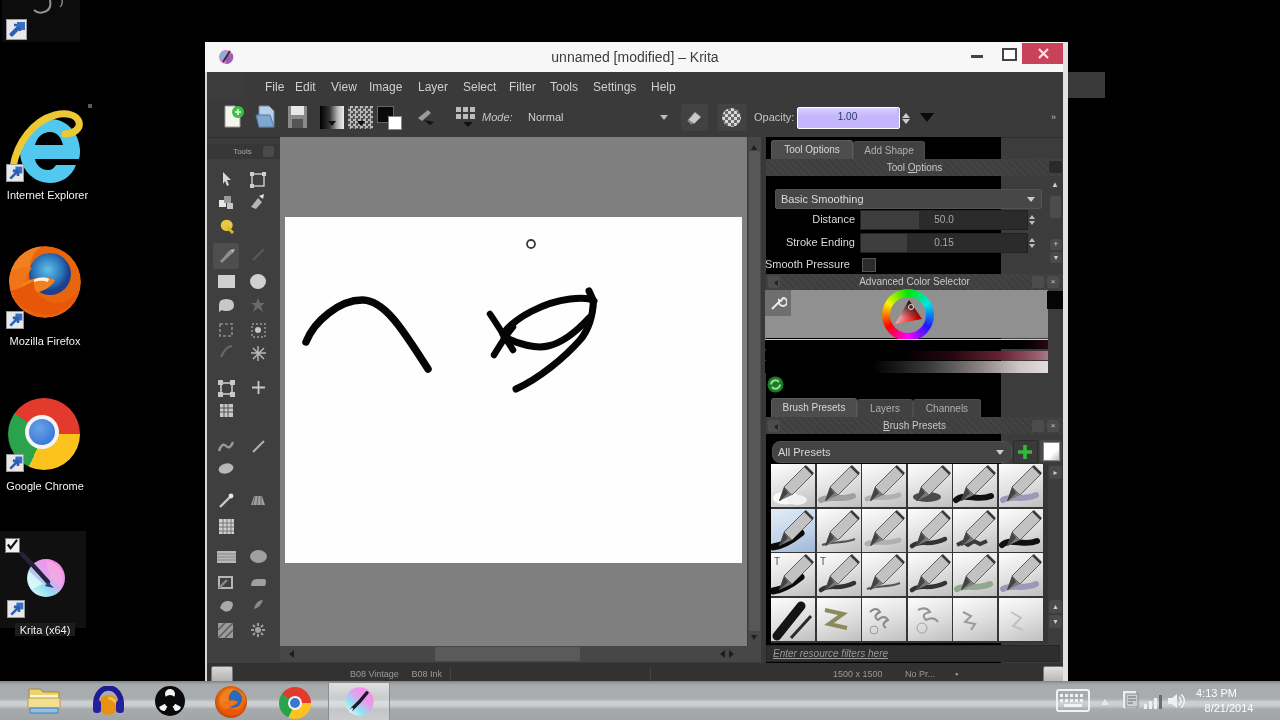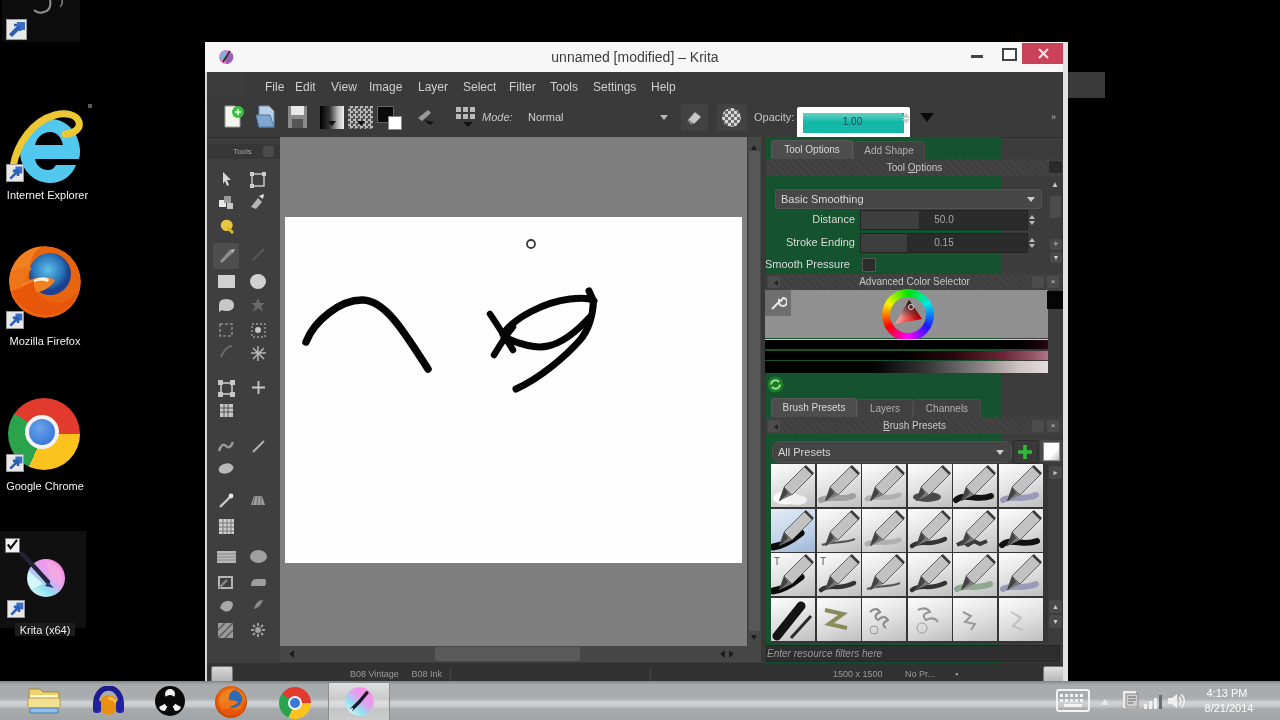--- a/index.html
+++ b/index.html
@@ -193,21 +193,21 @@
     <div class="abs" style="left:476px;top:6px;width:27px;height:27px;background:#424242;border-radius:2px;">
         <svg class="abs" style="left:4px;top:4px;" width="19" height="19" viewBox="0 0 19 19">
           <path d="M3 12 L10 4 L16 9 L9 16 Z" fill="#c9c9c9" stroke="#777"></path>
           <path d="M3 12 l4 4" stroke="#888" stroke-width="2"></path>
         </svg>
       </div>
     <div class="abs" style="left:512px;top:6px;width:30px;height:27px;background:#424242;border-radius:2px;">
         <div class="abs" style="left:5px;top:4px;width:19px;height:19px;border-radius:50%;background:repeating-conic-gradient(#d8d8d8 0 25%,#6a6a6a 0 50%) 0 0/6px 6px;"></div>
       </div>
     <div class="tbtxt" style="left:549px;top:13px;">Opacity:</div>
-    <div class="abs" style="left:592px;top:9px;width:101px;height:20px;background:#14b8a6;border:6px solid #ffffff;border-radius:2px;">
+    <div class="abs" style="left:592px;top:9px;width:101px;height:20px;background:#c4b5fd;border:1px solid #ffffff;border-radius:2px;">
       <div class="abs" style="left:0;top:0;width:99px;height:8px;background:linear-gradient(rgba(255,255,255,0.35),rgba(255,255,255,0.05));"></div>
       <div class="abs" style="left:0;top:0;width:99px;height:18px;line-height:18px;text-align:center;font-size:10px;color:#243c60;">1.00</div>
     </div>
     <div class="abs" style="left:697px;top:11px;width:0;height:0;border:4px solid transparent;border-bottom:5px solid #ccc;"></div>
     <div class="abs" style="left:697px;top:21px;width:0;height:0;border:4px solid transparent;border-top:5px solid #ccc;"></div>
     <div class="abs" style="left:715px;top:15px;width:0;height:0;border:7px solid transparent;border-top:9px solid #0a0a0a;"></div>
     <div class="abs" style="left:846px;top:14px;width:8px;height:10px;color:#bbb;font-size:9px;">»</div>
   </div>
   <div id="toolbox" class="abs" style="left:0;top:102px;width:75px;height:526px;background:#3f3f3f;">
     <div class="abs" style="left:0;top:0;width:75px;height:15px;background:#373737;color:#a8a8a8;font-size:8px;text-align:center;line-height:15px;">Tools</div>
@@ -341,21 +341,21 @@
     <div class="abs" style="left:1px;top:14px;width:11px;height:480px;background:#575757;border-radius:2px;"></div>
     <div class="abs" style="left:3px;top:5px;width:0;height:0;border:3.5px solid transparent;border-bottom:5px solid #1e1e1e;"></div>
     <div class="abs" style="left:3px;top:498px;width:0;height:0;border:3.5px solid transparent;border-top:5px solid #1e1e1e;"></div>
   </div>
   <div id="hscroll" class="abs" style="left:75px;top:604px;width:481px;height:16px;background:#474747;">
     <div class="abs" style="left:5px;top:4px;width:0;height:0;border:4px solid transparent;border-right:5px solid #1e1e1e;"></div>
     <div class="abs" style="left:155px;top:1px;width:145px;height:14px;background:#5a5a5a;border-radius:2px;"></div>
     <div class="abs" style="left:436px;top:4px;width:0;height:0;border:4px solid transparent;border-right:5px solid #1e1e1e;"></div>
     <div class="abs" style="left:449px;top:4px;width:0;height:0;border:4px solid transparent;border-left:5px solid #1e1e1e;"></div>
   </div>
-  <div id="rightpanel" class="abs" style="left:556px;top:95px;width:240px;height:526px;background:#14532d;">
+  <div id="rightpanel" class="abs" style="left:556px;top:95px;width:240px;height:526px;background:#000000;">
     <div class="abs" style="left:0;top:0;width:5px;height:526px;background:#383838;"></div>
 
     <div class="abs" style="left:10px;top:3px;width:80px;height:18px;background:#4d4d4d;border:1px solid #5a5a5a;border-bottom:none;border-radius:3px 3px 0 0;color:#d8d8d8;font-size:10px;text-align:center;line-height:18px;">Tool Options</div>
     <div class="abs" style="left:92px;top:4px;width:70px;height:17px;background:#414141;border:1px solid #4c4c4c;border-bottom:none;border-radius:3px 3px 0 0;color:#b0b0b0;font-size:10px;text-align:center;line-height:17px;">Add Shape</div>
 
     <div class="abs hatch" style="left:5px;top:22px;width:297px;height:17px;"></div>
     <div class="dockertitle" style="left:5px;top:22px;width:297px;background:rgba(63,63,63,0.55);">Tool <u>O</u>ptions</div>
 
     <div class="abs" style="left:14px;top:52px;width:265px;height:18px;background:#474747;border:1px solid #535353;border-radius:2px;color:#dadada;font-size:11px;line-height:18px;"><span style="margin-left:5px;">Basic Smoothing</span><div class="abs" style="right:6px;top:7px;width:0;height:0;border:4px solid transparent;border-top:5px solid #ccc;"></div></div>
     <div class="abs" style="left:14px;top:74px;width:80px;height:17px;color:#dadada;font-size:11px;line-height:17px;text-align:right;">Distance</div>
@@ -539,21 +539,21 @@
             <path d="M10 14 l8 4 l-6 6 l10 2 l-4 6" stroke="#9a9a9a" stroke-width="2" fill="none"></path>
           </svg></div>
       <div class="cell"><svg width="44" height="43" viewBox="0 0 44 43">
             <path d="M12 14 l10 6 l-8 8 l10 4" stroke="#c0c0c0" stroke-width="2" fill="none"></path>
           </svg></div>
     </div>
     <div class="abs" style="left:288px;top:329px;width:13px;height:13px;background:#4a4a4a;border-radius:2px;color:#ccc;font-size:8px;line-height:13px;text-align:center;">▸</div>
     <div class="abs" style="left:288px;top:463px;width:13px;height:13px;background:#4a4a4a;border-radius:2px;color:#ccc;font-size:7px;line-height:13px;text-align:center;">▲</div>
     <div class="abs" style="left:288px;top:478px;width:13px;height:13px;background:#4a4a4a;border-radius:2px;color:#ccc;font-size:7px;line-height:13px;text-align:center;">▼</div>
 
-    <div class="abs" style="left:5px;top:508px;width:292px;height:15px;background:#2e2e2e;border:1px solid #262626;color:#9a9a9a;font-size:10px;font-style:italic;line-height:15px;"><span style="">Enter resource filters here</span></div>
+    <div class="abs" style="left:5px;top:508px;width:292px;height:15px;background:#2e2e2e;border:1px solid #262626;color:#9a9a9a;font-size:10px;font-style:italic;line-height:15px;"><span style="margin-left:6px;text-decoration:underline;">Enter resource filters here</span></div>
   </div>
   <div id="statusbar" class="abs" style="left:0;top:621px;width:860px;height:23px;background:#323232;">
     <div class="abs" style="left:6px;top:3px;width:20px;height:17px;background:linear-gradient(#d8d8d8,#aaa);border:1px solid #777;border-radius:2px;"></div>
     <div class="abs" style="left:145px;top:6px;color:#9a9a9a;font-size:9px;">B08 Vintage &nbsp;&nbsp;&nbsp; B08 Ink</div>
     <div class="abs" style="left:245px;top:4px;width:1px;height:15px;background:#454545;"></div>
     <div class="abs" style="left:445px;top:4px;width:1px;height:15px;background:#454545;"></div>
     <div class="abs" style="left:628px;top:6px;color:#9a9a9a;font-size:9px;">1500 x 1500</div>
     <div class="abs" style="left:700px;top:6px;color:#9a9a9a;font-size:9px;">No Pr...&nbsp;&nbsp;&nbsp;&nbsp;&nbsp;&nbsp;&nbsp;&nbsp;▪</div>
     <div class="abs" style="left:838px;top:3px;width:19px;height:17px;background:linear-gradient(#e0e0e0,#b0b0b0);border:1px solid #777;border-radius:2px;"></div>
   </div>
@@ -643,15 +643,15 @@
         <rect x="1" y="10" width="3" height="5"></rect>
         <rect x="6" y="7" width="3" height="8"></rect>
         <rect x="11" y="4" width="3" height="11"></rect>
         <rect x="16" y="1" width="3" height="14" fill="#6a6d6f"></rect>
       </g>
     </svg>
   <svg class="abs" style="left:1167px;top:12px;" width="18" height="16" viewBox="0 0 18 16">
       <path d="M1 5 h4 l5 -4 v14 l-5 -4 h-4 Z" fill="#f0f0f0"></path>
       <path d="M12 4 a5 5 0 0 1 0 8 M14 1.5 a8 8 0 0 1 0 13" stroke="#f0f0f0" stroke-width="1.6" fill="none"></path>
     </svg>
-  <div class="abs" style="left:1196px;top:6px;width:62px;height:13px;color:#fcfcfc;font-size:11px;text-align:center;">4:13 PM</div>
+  <div class="abs" style="left:1196px;top:6px;width:62px;height:13px;color:#fcfcfc;font-size:11px;text-align:left;">4:13 PM</div>
   <div class="abs" style="left:1196px;top:21px;width:66px;height:13px;color:#fcfcfc;font-size:11px;text-align:center;">8/21/2014</div>
 </div>
 
 </body></html>

